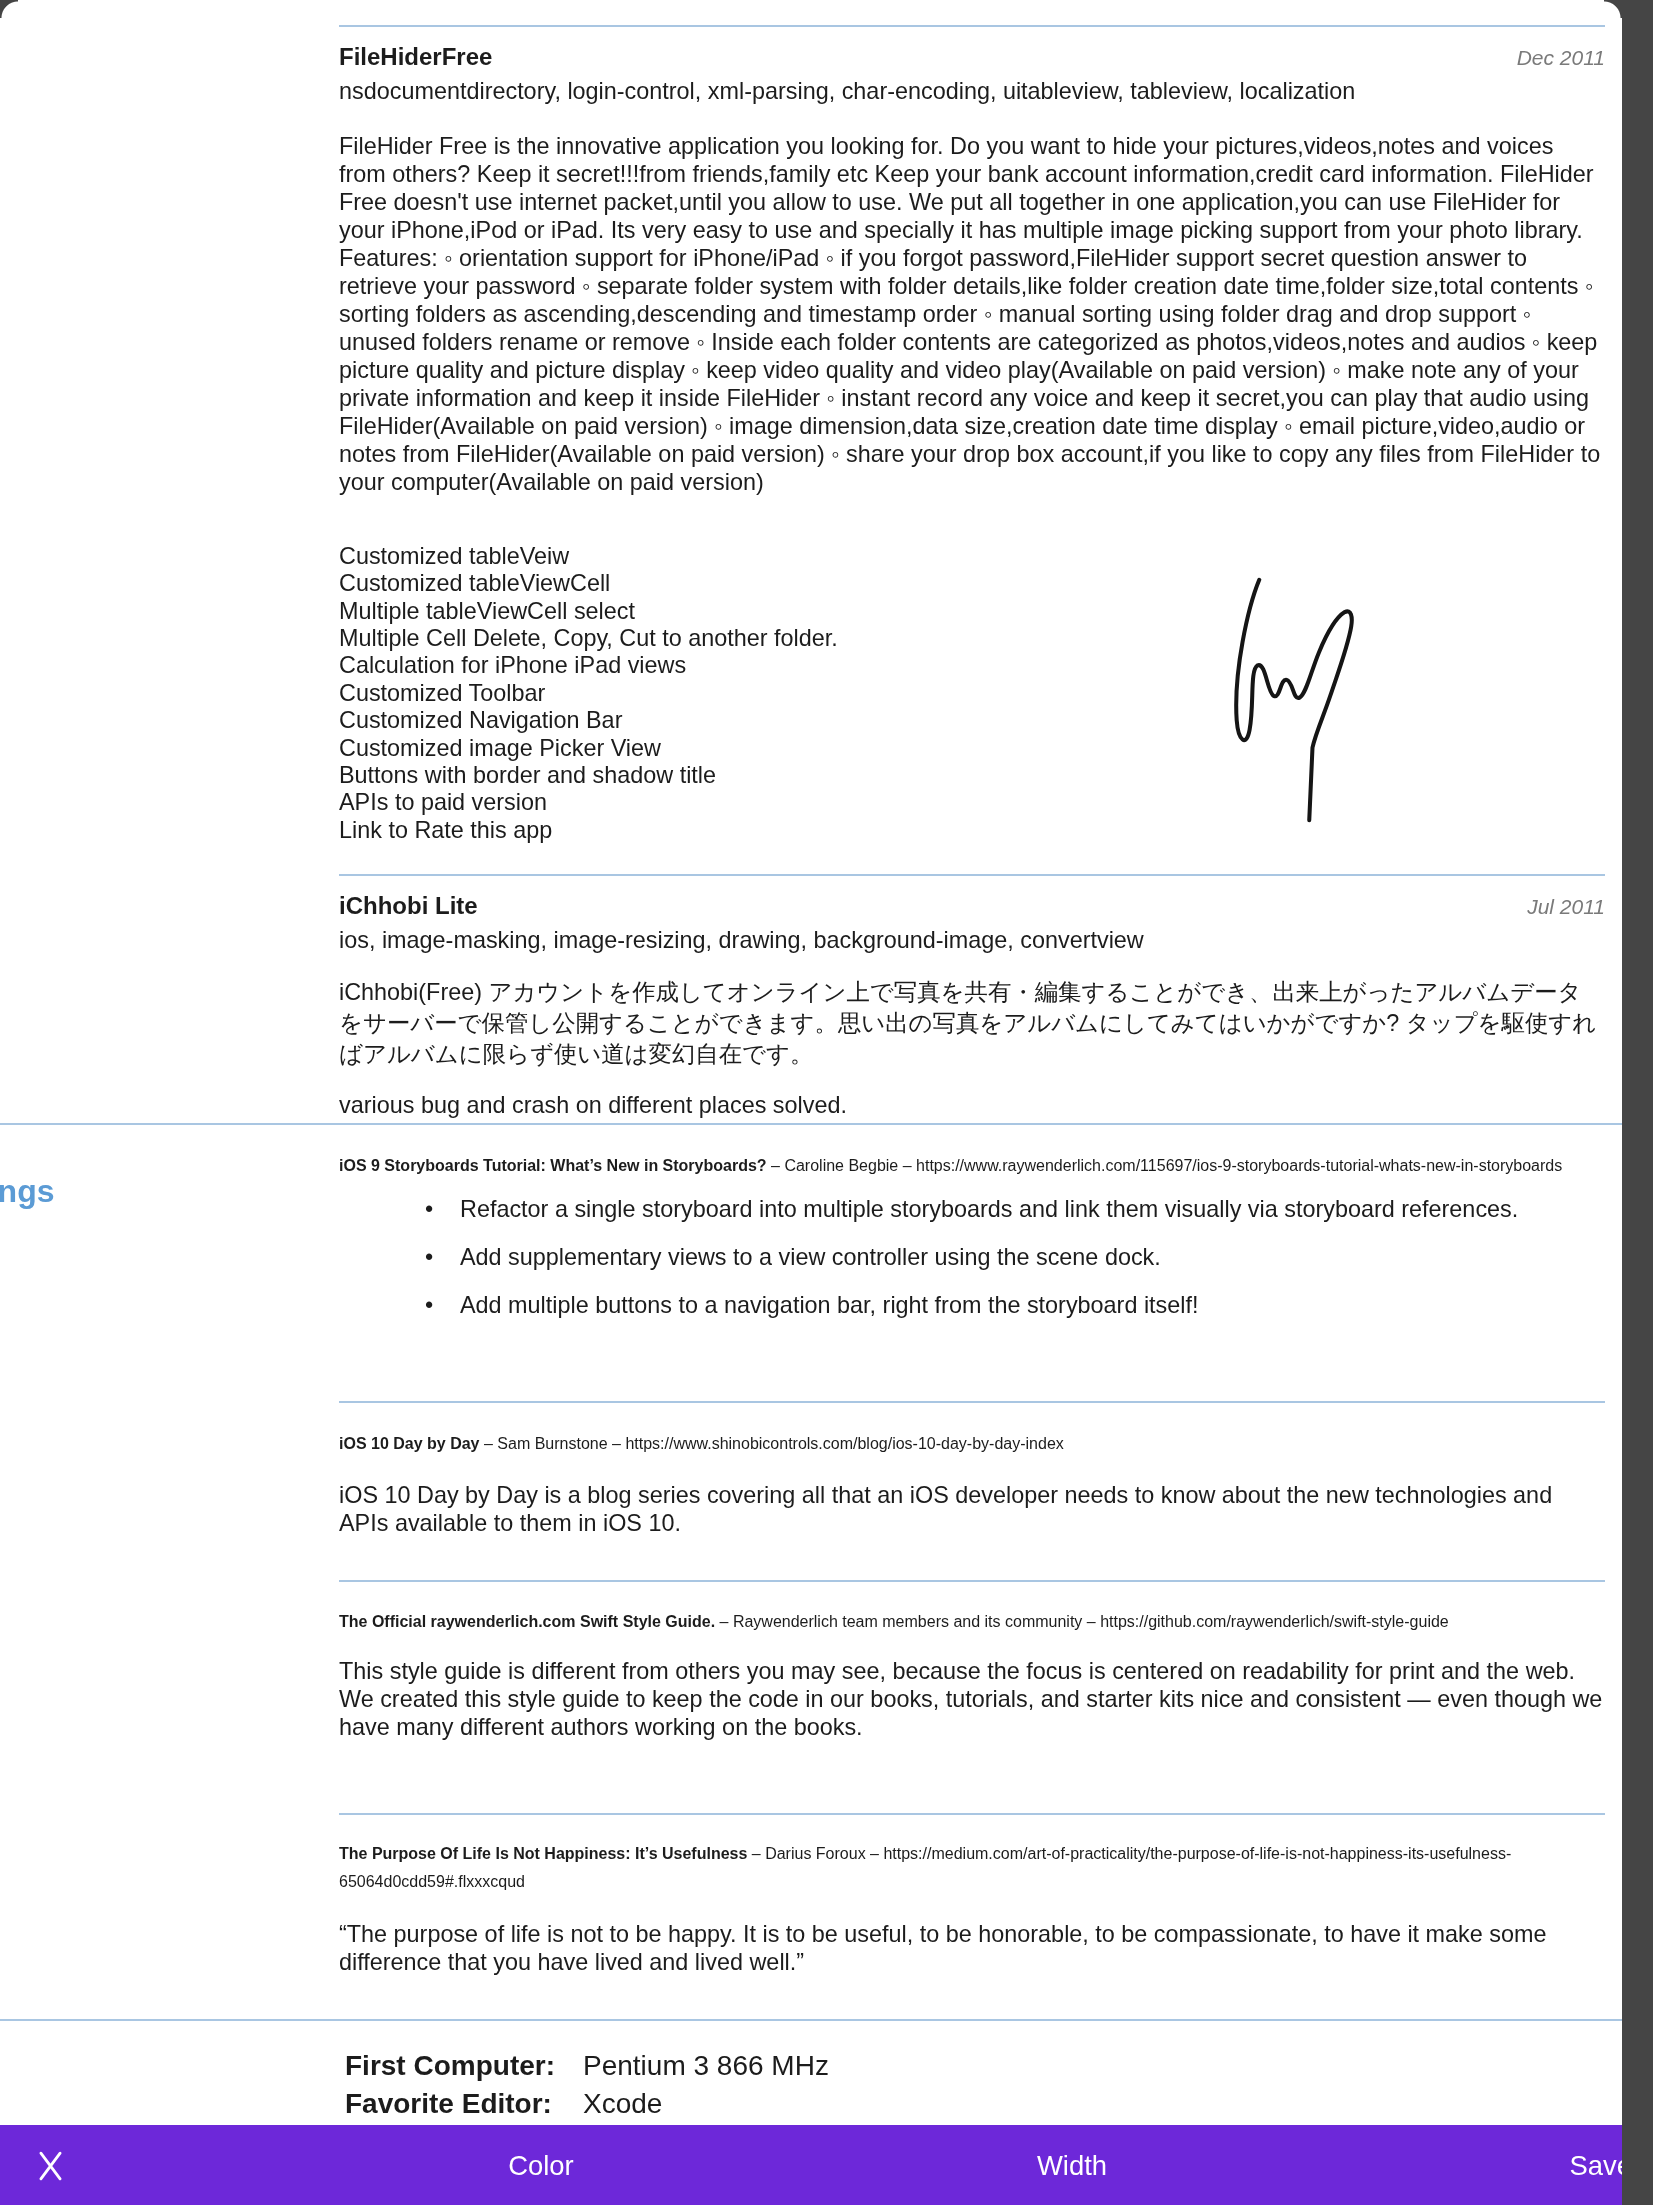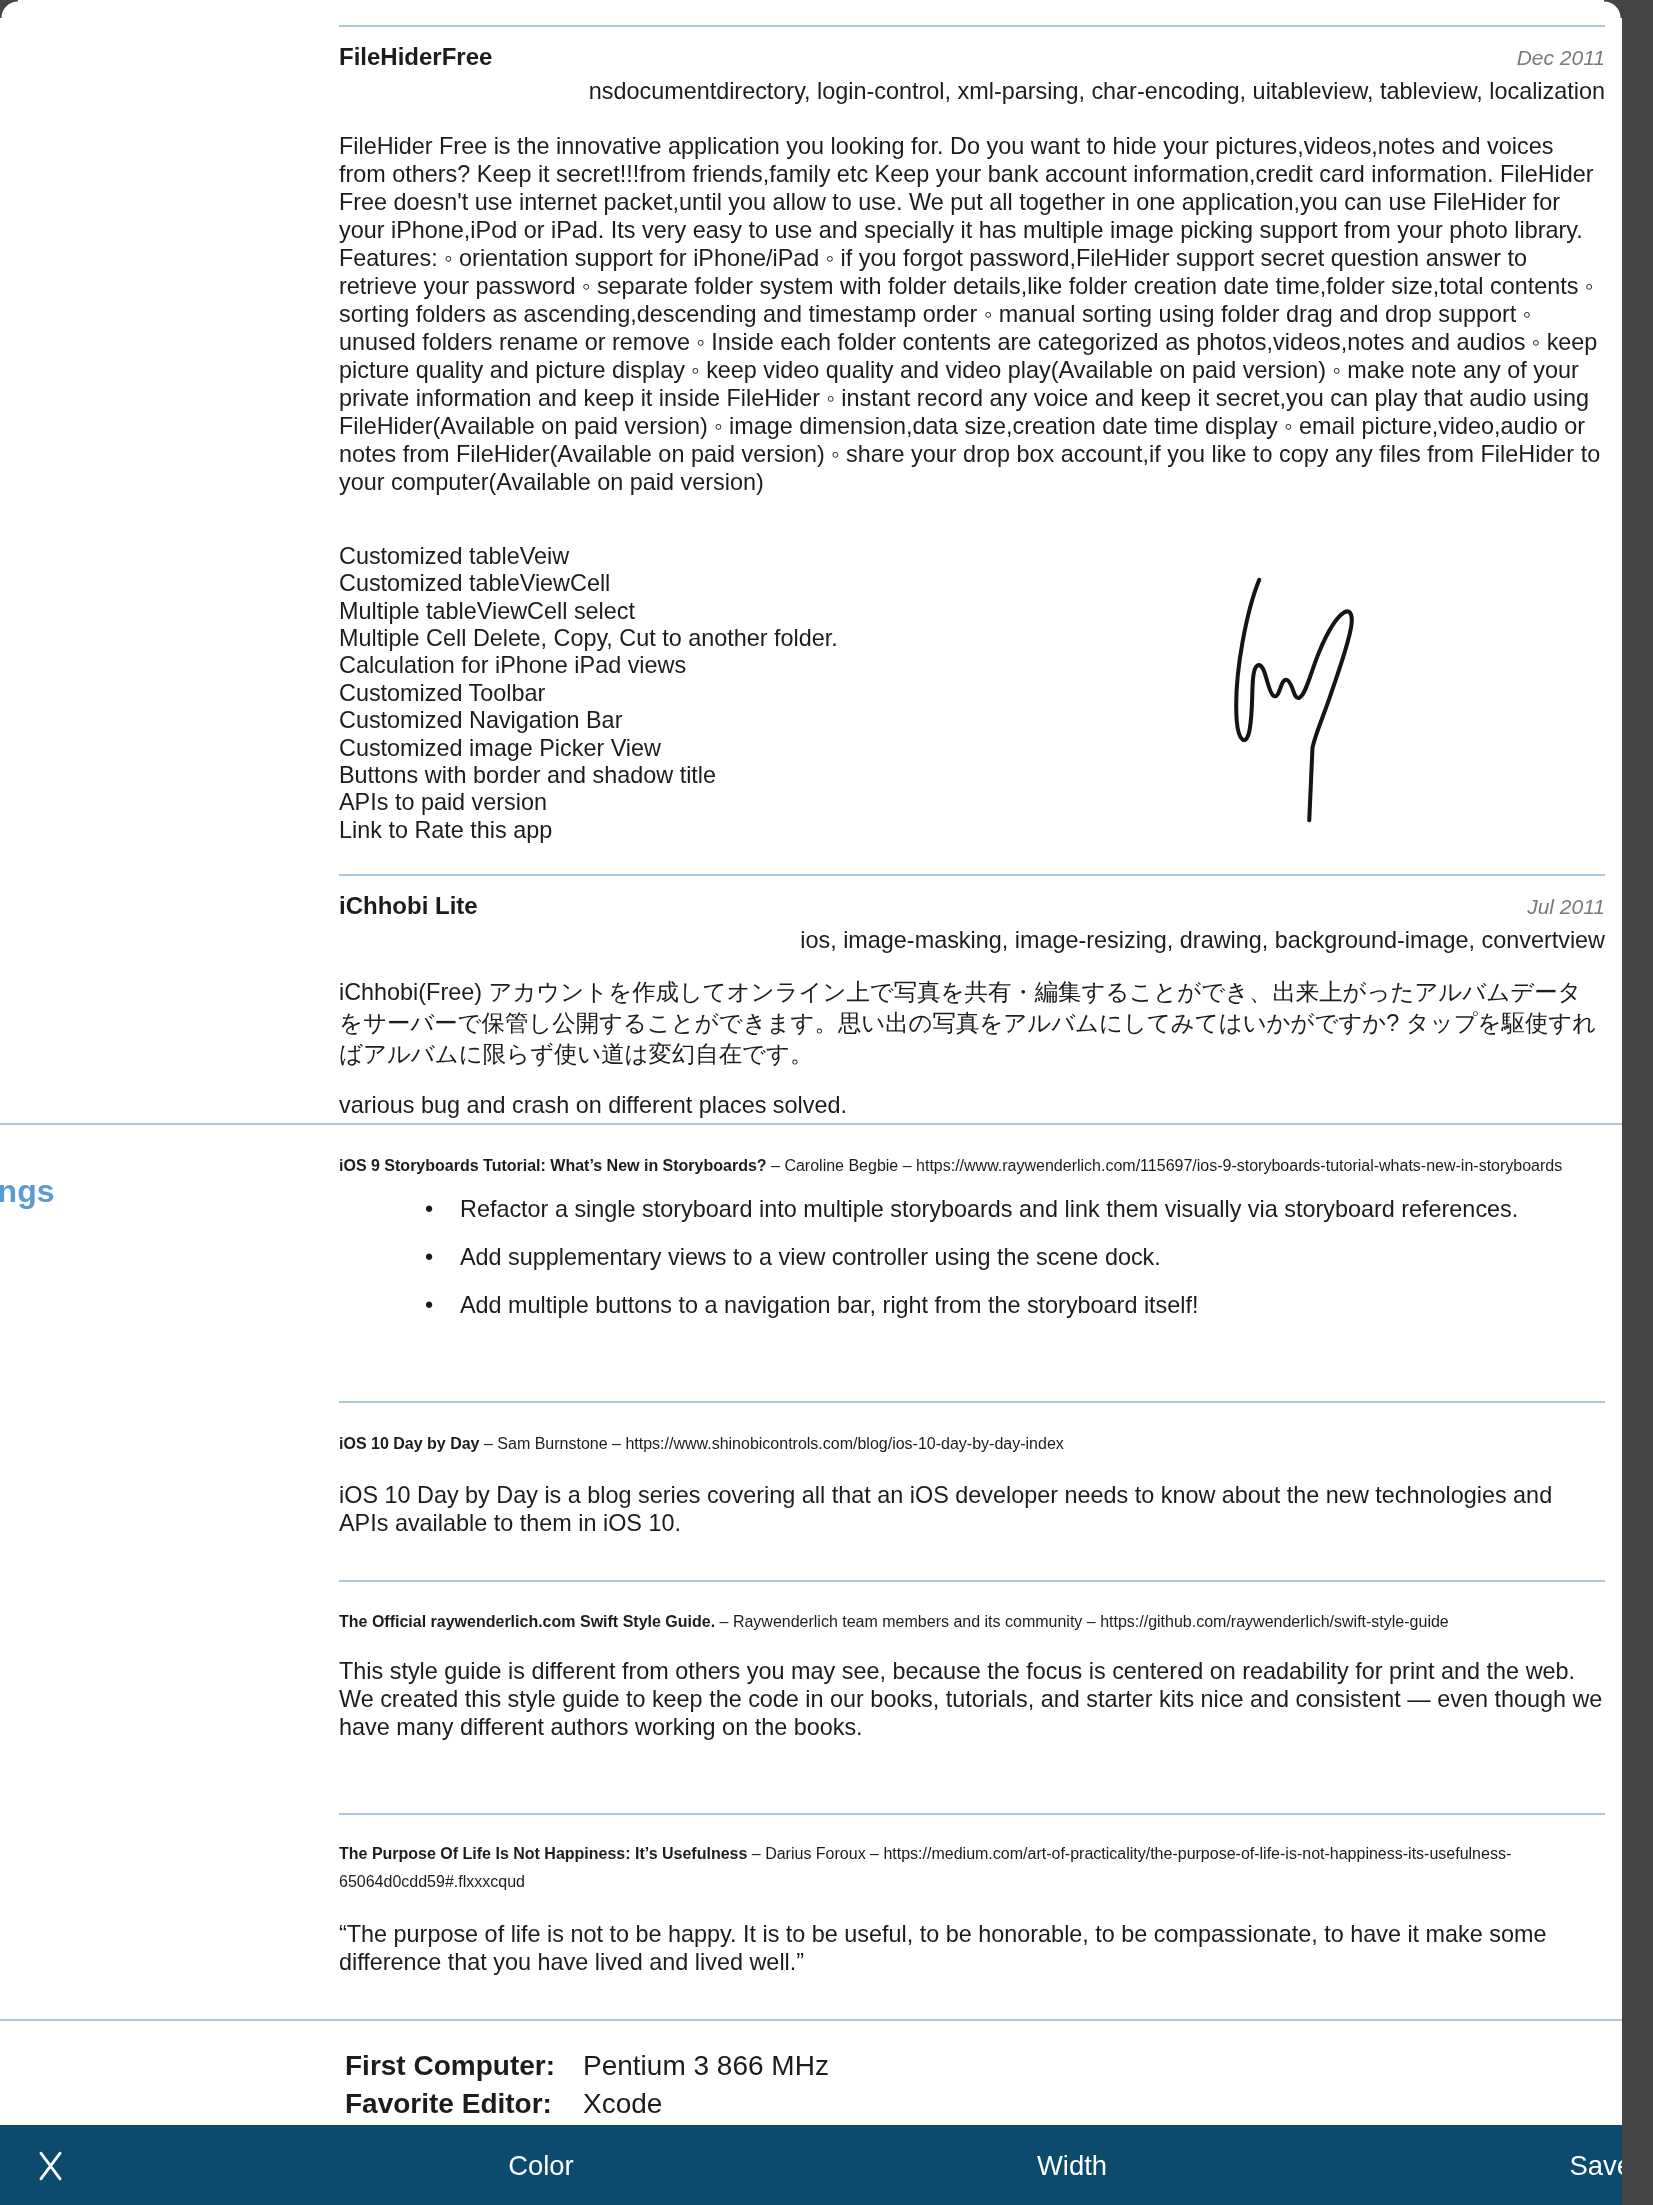--- a/index.html
+++ b/index.html
@@ -8,36 +8,36 @@
     font-family:Liberation Sans, sans-serif;color:#1c1c1c;overflow:hidden;
   }
   .corner{position:absolute;top:0;width:18px;height:18px;z-index:5;}
   .corner.tl{left:0;background:radial-gradient(circle at 100% 100%, rgba(0,0,0,0) 16px, #454545 17px);}
   .corner.tr{right:0;background:radial-gradient(circle at 0% 100%, rgba(0,0,0,0) 16px, #454545 17px);}
   .divider{position:absolute;height:2.4px;background:#a9c6e2;}
   .col{position:absolute;left:339px;width:1266px;}
   .entry-head{display:flex;justify-content:space-between;align-items:baseline;line-height:29px;}
   .entry-title{font-weight:bold;font-size:24px;}
   .entry-date{font-style:italic;font-size:21px;color:#7a7a7a;}
-  .tags{font-size:23.4px;line-height:29px;margin-top:4.8px;text-align:right;}
+  .tags{font-size:23.4px;line-height:29px;margin-top:4.8px;}
   .para{font-size:23.4px;line-height:28px;overflow-wrap:break-word;}
   .features{margin-top:47px;font-size:23.4px;line-height:27.4px;}
   .jp{line-height:31px;}
   .note{margin-top:21px;}
   .art-title{font-size:16px;line-height:28px;overflow-wrap:break-word;}
   .art-title .b{font-weight:bold;}
   .bullets{margin:15px 0 0 0;padding:0;list-style:none;}
   .bullets li{position:relative;padding-left:121px;font-size:23.4px;line-height:28px;margin-bottom:20px;}
   .bullets li::before{content:"\2022";position:absolute;left:86px;top:0;font-size:23.4px;}
   .fragment{position:absolute;left:-2.4px;top:1172px;font-size:32px;line-height:39px;font-weight:bold;color:#5b9bd5;}
   .facts{position:absolute;left:345px;top:2050px;font-size:28px;}
   .fact-row{display:flex;line-height:31px;margin-bottom:6.5px;}
   .fact-label{font-weight:bold;width:238px;}
   .toolbar{
-    position:absolute;left:0;top:2125px;width:1653px;height:81px;background:#0c4a6e;
+    position:absolute;left:0;top:2125px;width:1653px;height:81px;background:#6d28d9;
     color:#ffffff;font-size:27.4px;
   }
   .toolbar .close-btn{position:absolute;left:36px;top:50%;transform:translateY(-50%);width:29px;height:32px;cursor:pointer;}
   .tb-label{position:absolute;top:50%;transform:translate(-50%,-50%);cursor:pointer;}
   .tb-color{left:541px;}
   .tb-width{left:1072px;}
   .tb-save{left:auto;right:21px;transform:translateY(-50%);}
   .signature{position:absolute;left:1209px;top:575px;}
 </style>
 </head>

